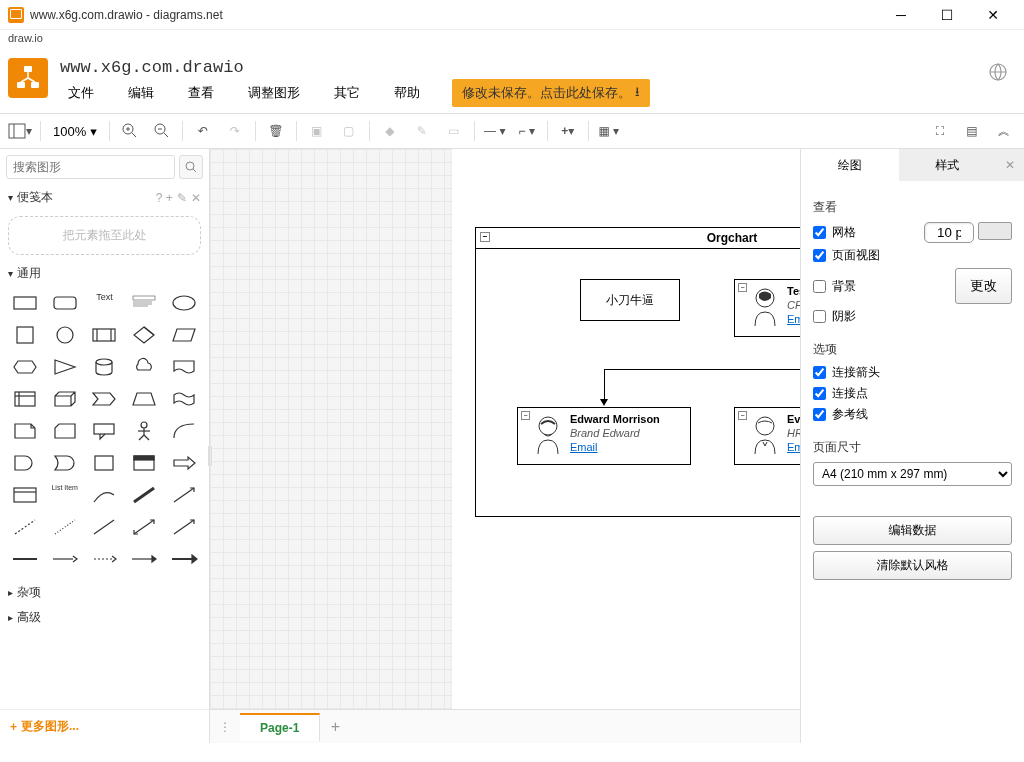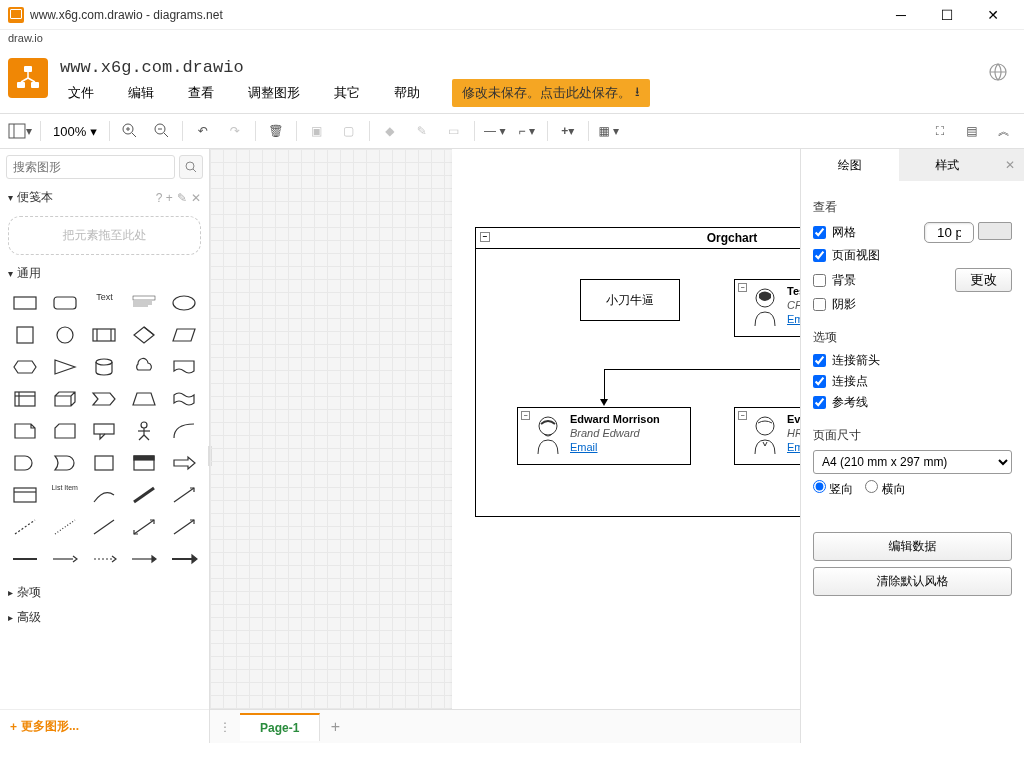--- a/index.html
+++ b/index.html
@@ -67,21 +67,21 @@
 .rtab { flex: 1; display: flex; align-items: center; justify-content: center; font-size: 12px; cursor: pointer; background: #eee; font-family: Liberation Mono, monospace; }
 .rtab.active { background: #fff; }
 .rtab-close { width: 28px; display: flex; align-items: center; justify-content: center; background: #eee; cursor: pointer; color: #999; }
 .rcontent { padding: 10px 12px; font-size: 12px; }
 .rsection-title { font-weight: normal; color: #333; margin: 8px 0 6px; }
 .rrow { display: flex; align-items: center; margin: 4px 0; gap: 6px; }
 .rrow input[type=checkbox] { accent-color: #0066ff; }
 .rrow input[type=radio] { accent-color: #0066ff; }
 .rrow .val-input { width: 50px; border: 1px solid #999; border-radius: 5px; padding: 2px 12px; text-align: right; box-shadow: inset 1px 1px 2px rgba(0,0,0,0.1); }
 .rrow .color-swatch { width: 34px; height: 18px; border: 1px solid #999; background: #e8e8e8; border-radius: 2px; cursor: pointer; }
-.rrow .rbtn { padding: 2px 14px; border: 1px solid #999; background: linear-gradient(#fff,#eee); border-radius: 3px; cursor: pointer; margin-left: auto; }
+.rrow .rbtn { padding: 8px 14px; border: 1px solid #999; background: linear-gradient(#fff,#eee); border-radius: 3px; cursor: pointer; margin-left: auto; }
 .rselect { width: 100%; border: 1px solid #999; border-radius: 3px; padding: 3px 4px; background: #fff; font-size: 12px; }
 .rfullbtn { width: 100%; padding: 5px; border: 1px solid #999; background: linear-gradient(#fff,#eee); border-radius: 3px; cursor: pointer; margin-top: 6px; font-size: 12px; }
 </style>
 </head>
 <body>
 
 <div class="titlebar">
   <div class="appicon"></div>
   <div class="title">www.x6g.com.drawio - diagrams.net</div>
   <div class="winctrls">
@@ -573,22 +573,18 @@
       </div>
       <div class="rrow">
         <input type="checkbox" checked="" style="">
         <span>参考线</span>
       </div>
 
       <div class="rsection-title" style="margin-top:16px">页面尺寸</div>
       <select class="rselect">
         <option>A4 (210 mm x 297 mm)</option>
       </select>
-      <div class="rrow" style="margin-top:6px;gap:12px">
-        <label><input type="radio" name="orient" checked="" style=""> <span>竖向</span></label>
-        <label><input type="radio" name="orient" style=""> <span>横向</span></label>
-      </div>
 
       <button class="rfullbtn" style="margin-top:30px">编辑数据</button>
       <button class="rfullbtn">清除默认风格</button>
     </div>
   </div>
 </div>
 
 </body></html>

